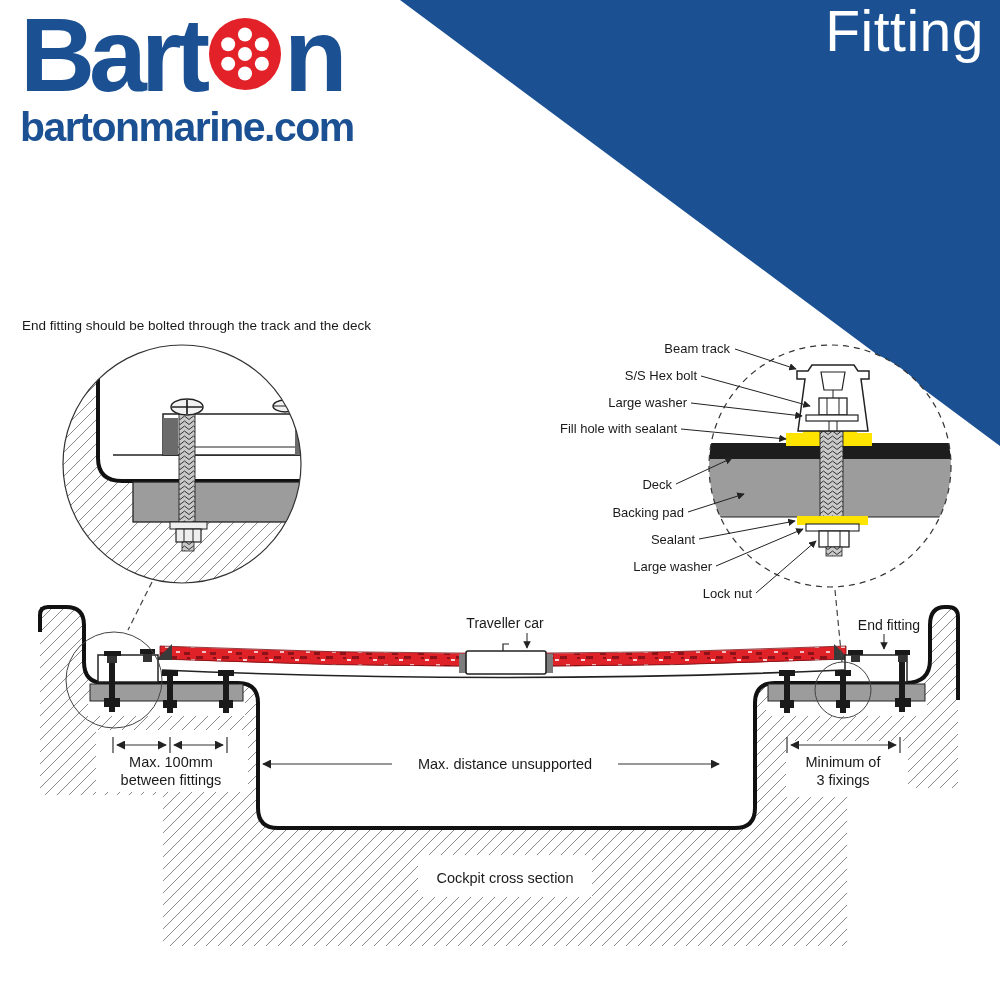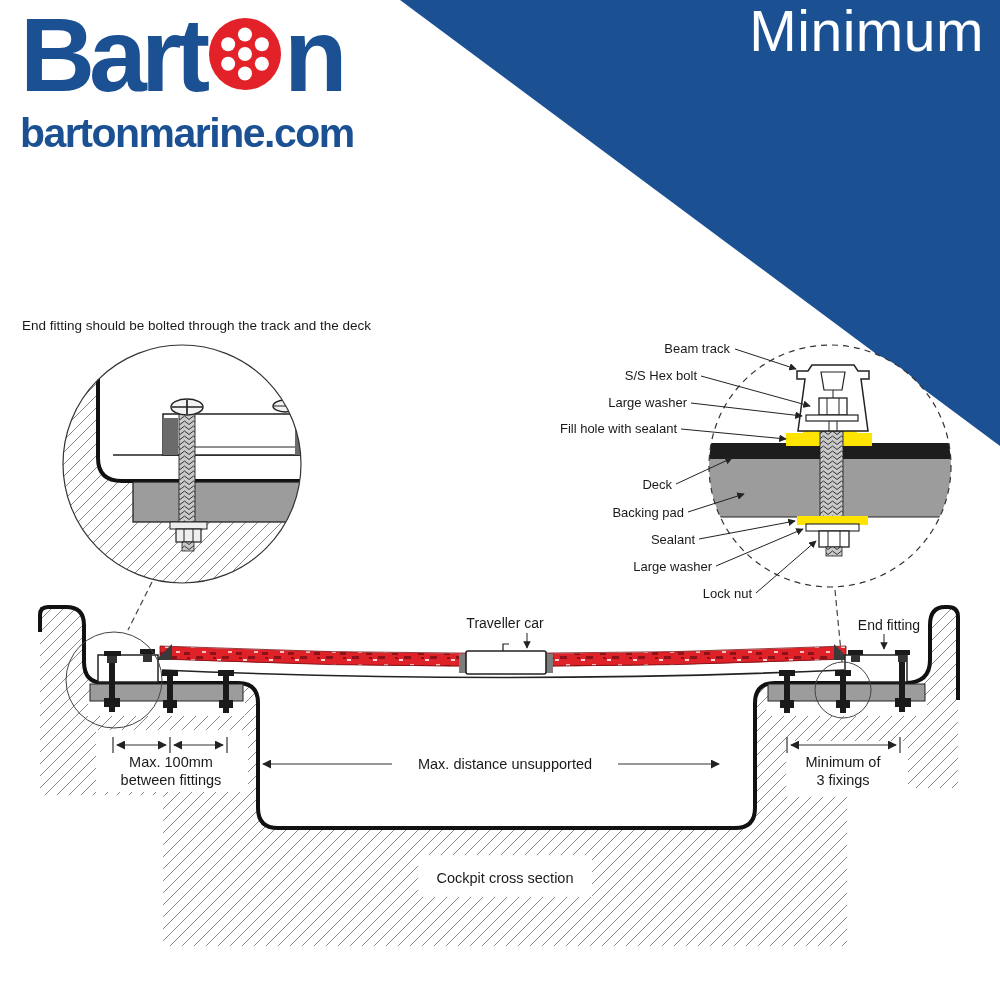--- a/index.html
+++ b/index.html
@@ -9,40 +9,40 @@
   #banner{position:absolute;left:0;top:0;width:1000px;height:446px;background:#1b5193;
           clip-path:polygon(400px 0,1000px 0,1000px 446px);}
   #banner-text{position:absolute;top:0;right:16px;text-align:right;color:#fff;
                font-size:57px;line-height:1.12;font-weight:400;letter-spacing:.5px;}
   #logo{position:absolute;left:20px;top:10px;}
   #logo-word{display:flex;align-items:center;color:#1b5193;font-weight:bold;
              font-size:104px;letter-spacing:-6px;line-height:.88;}
   #logo-word .seg{display:block;}
   #logo-pulley{width:74px;height:74px;margin:0 2px 4px 4px;flex:0 0 auto;}
   #logo-tagline{color:#1b5193;font-weight:bold;font-size:41px;letter-spacing:-1.5px;
-                margin-top:8px;}
+                margin-top:2px;}
   
   #diagram{position:absolute;left:0;top:0;width:1000px;height:1000px;}
   text{fill:#1a1a1a;}
   .lbl{font-size:13px;font-family:"Liberation Sans",sans-serif;}
   .lbl2{font-size:14px;font-family:"Liberation Sans",sans-serif;}
   .dim{font-size:14.5px;font-family:"Liberation Sans",sans-serif;}
   .cap{font-size:13.5px;font-family:"Liberation Sans",sans-serif;}
   .leader{stroke:#222;stroke-width:1;fill:none;}
   .dimline{stroke:#333;stroke-width:1.2;fill:none;}
   .thin{stroke:#222;fill:none;}
 </style>
 </head>
 <body>
 
 <div id="page">
 
   <div id="banner">
     <div id="banner-text">
-      <div>Minimum</div>
+      <div>Fitting</div>
     </div>
   </div>
 
   <div id="logo">
     <div id="logo-word">
       <span class="seg">Bart</span>
       <svg id="logo-pulley" viewBox="-38 -38 76 76">
         <circle cx="0" cy="0" r="37" fill="#e32128"></circle>
         <circle cx="0" cy="0" r="7.2" fill="#fff"></circle>
         <circle cx="0" cy="-20" r="7.2" fill="#fff"></circle>

